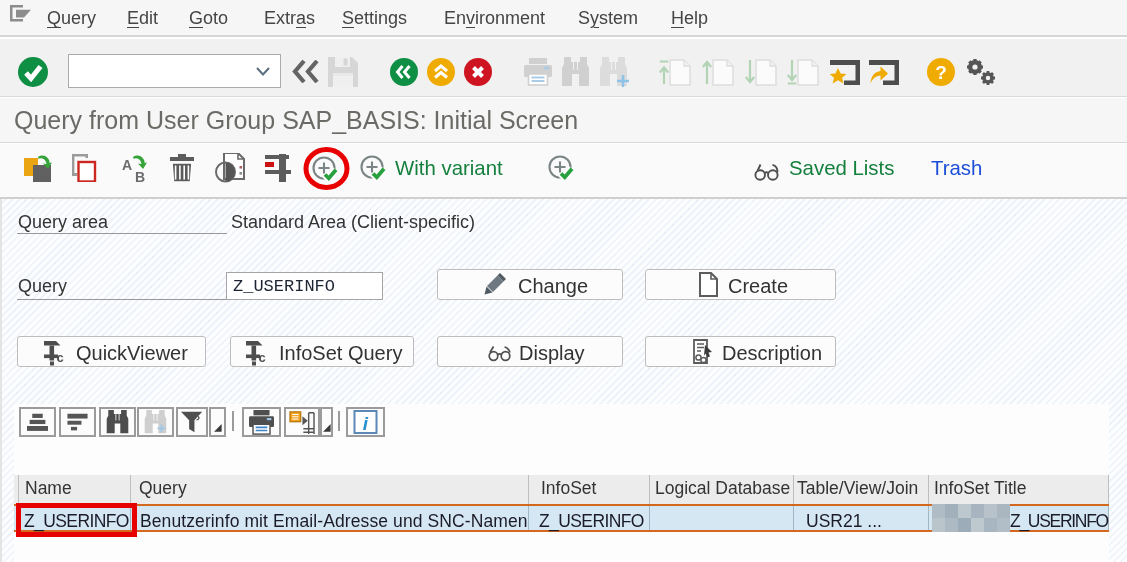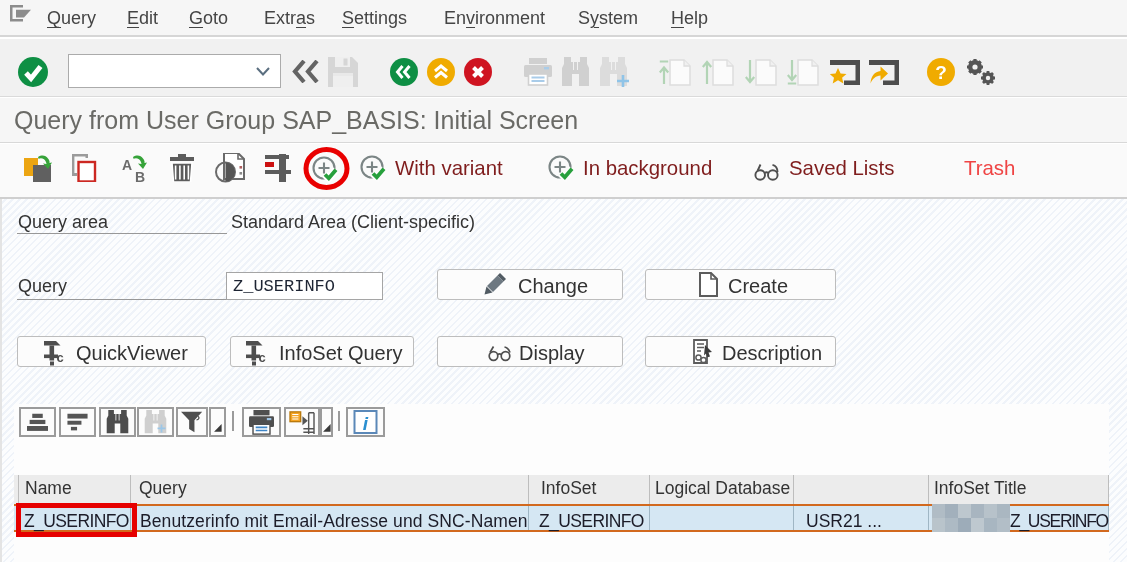--- a/index.html
+++ b/index.html
@@ -10,21 +10,21 @@
 #menubar { left:0; top:0; width:1127px; height:37px; background:#f6f6f6; border-bottom:2px solid #d6d6d6; }
 .mi { position:absolute; top:8px; font-size:18px; color:#454545; white-space:nowrap; }
 .mi u { text-decoration-thickness:1px; text-underline-offset:3px; }
 
 #toolbar { left:0; top:39px; width:1127px; height:58px; background:#f1f1f1; border-bottom:1px solid #dadada; }
 
 #titlebar { left:0; top:98px; width:1127px; height:45px; background:#f6f6f6; border-bottom:1px solid #d8d8d8; }
 #titletext { position:absolute; left:14px; top:8px; font-size:25px; color:#6a6a66; }
 
 #apptoolbar { left:0; top:144px; width:1127px; height:55px; background:#fafafa; border-bottom:2px solid #cfcfcf; }
-.att { position:absolute; top:13px; font-size:20.4px; color:#7f1d1d; white-space:nowrap; }
+.att { position:absolute; top:13px; font-size:20.4px; color:#15803d; white-space:nowrap; }
 
 #content { left:0; top:199px; width:1127px; height:363px;
   background:repeating-linear-gradient(135deg, #fcfdfe 0px, #fcfdfe 3.2px, #eff3f9 3.2px, #eff3f9 5px); }
 .lbl { position:absolute; font-size:18px; color:#333; }
 .fieldline { position:absolute; height:1px; background:#989898; }
 .btn { position:absolute; background:#fcfcfc; border:1px solid #bdbdbd; border-radius:3px; }
 .btntext { position:absolute; font-size:20px; color:#333; white-space:nowrap;text-align:right; }
 
 #grid { position:absolute; left:14px; top:404px; width:1095px; height:158px; background:#fdfdfd; }
 .gbtn { position:absolute; top:3px; height:30px; background:#fcfcfc; border:2px solid #9b9b9b; }
@@ -196,28 +196,27 @@
     <path d="M13 19.5 L16.8 23.3 L24 14.8" fill="none" stroke="#fbfbfb" stroke-width="7.5"></path>
     <path d="M13 19.5 L16.8 23.3 L24 14.8" fill="none" stroke="#27a03d" stroke-width="3.8"></path>
   </svg>
   <span class="att" style="left:395px">With variant</span>
   <svg class="abs" style="left:548px;top:10px" width="30" height="28" viewBox="0 0 30 28">
     <circle cx="12" cy="13" r="10.5" fill="none" stroke="#7b8585" stroke-width="2.1"></circle>
     <path d="M12 7.5 V18.5 M6.5 13 H17.5" stroke="#7b8585" stroke-width="2.1"></path>
     <path d="M13 19.5 L16.8 23.3 L24 14.8" fill="none" stroke="#fbfbfb" stroke-width="7.5"></path>
     <path d="M13 19.5 L16.8 23.3 L24 14.8" fill="none" stroke="#27a03d" stroke-width="3.8"></path>
   </svg>
-  <span class="att" style="left:583px">In background</span>
   <svg class="abs" style="left:754px;top:19px" width="31" height="18" viewBox="0 0 31 18">
     <circle cx="6.2" cy="12" r="4.8" fill="none" stroke="#4f4f4f" stroke-width="1.9"></circle>
     <circle cx="18.8" cy="12" r="4.8" fill="none" stroke="#4f4f4f" stroke-width="1.9"></circle>
     <path d="M10.7 10 Q12.5 8.6 14.2 10 M3.5 8 L6.5 1.5 M23.5 9 Q23.5 3 18.5 1.8" fill="none" stroke="#4f4f4f" stroke-width="1.9"></path>
   </svg>
   <span class="att" style="left:789px">Saved Lists</span>
-  <span class="att" style="left:964px;color:#ef4444">Trash</span>
+  <span class="att" style="left:931px;color:#1d4ed8">Trash</span>
 </div>
 <div class="abs" id="content">
   <div class="abs" style="left:0;top:0;width:2px;height:363px;background:#e4e4e4"></div>
   <span class="lbl" style="left:18px;top:13px">Query area</span>
   <div class="fieldline" style="left:17px;top:34px;width:210px"></div>
   <span class="lbl" style="left:231px;top:13px">Standard Area (Client-specific)</span>
 
   <span class="lbl" style="left:18px;top:77px">Query</span>
   <div class="fieldline" style="left:17px;top:100px;width:210px"></div>
   <div class="abs" style="left:226px;top:73px;width:157px;height:28px;background:#fff;border:1px solid #a5a5a5">
@@ -336,20 +335,21 @@
     <div class="gv" style="left:116px"></div>
     <div class="gv" style="left:514px"></div>
     <div class="gv" style="left:635px"></div>
     <div class="gv" style="left:779px"></div>
     <div class="gv" style="left:914px"></div>
     <div class="gv" style="left:1094px"></div>
     <span class="ght" style="left:11px">Name</span>
     <span class="ght" style="left:125px">Query</span>
     <span class="ght" style="left:527px">InfoSet</span>
     <span class="ght" style="left:641px">Logical Database</span>
+    <span class="ght" style="left:783px">Table/View/Join</span>
     <span class="ght" style="left:920px">InfoSet Title</span>
   </div>
 
   <div id="grow">
     <div class="gvr" style="left:116px"></div>
     <div class="gvr" style="left:514px"></div>
     <div class="gvr" style="left:635px"></div>
     <div class="gvr" style="left:779px"></div>
     <div class="gvr" style="left:914px"></div>
     <div class="gvr" style="left:1094px"></div>

